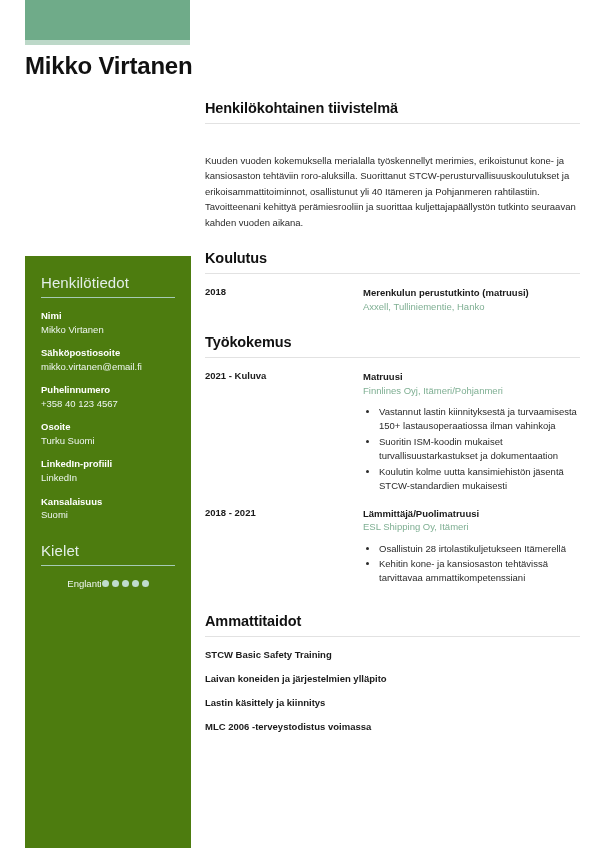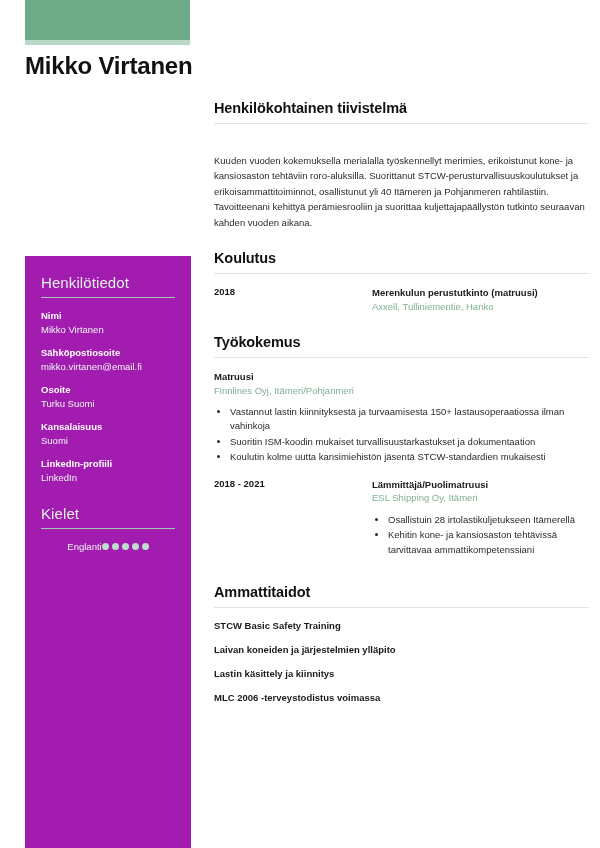--- a/index.html
+++ b/index.html
@@ -46,21 +46,21 @@
     white-space: nowrap;
   }
 
   
   #sidebar {
     position: absolute;
     left: 25px;
     top: 256px;
     width: 166px;
     bottom: 0;
-    background: #a21caf;
+    background: #4d7c0f;
     box-sizing: border-box;
     padding: 18px 16px 0 16px;
     color: #ffffff;
   }
   .sidebar-heading {
     font-size: 15px;
     font-weight: normal;
     color: #e3efe8;
     margin: 0 0 6px 0;
     letter-spacing: 0.1px;
@@ -105,21 +105,21 @@
   .dot {
     width: 7px;
     height: 7px;
     border-radius: 50%;
     background: #bfdccd;
   }
 
   
   #main {
     position: absolute;
-    left: 214px;
+    left: 205px;
     top: 100px;
     width: 375px;
   }
   .section {
     margin-bottom: 4px;
   }
   .section-title {
     font-size: 14.5px;
     font-weight: bold;
     color: #111111;
@@ -206,34 +206,38 @@
     <div class="info-block">
       <div class="info-label">Nimi</div>
       <div class="info-value">Mikko Virtanen</div>
     </div>
 
     <div class="info-block">
       <div class="info-label">Sähköpostiosoite</div>
       <div class="info-value">mikko.virtanen@email.fi</div>
     </div>
 
+    <div class="info-block">
+      <div class="info-label">Puhelinnumero</div>
+      <div class="info-value">+358 40 123 4567</div>
+    </div>
 
     <div class="info-block">
       <div class="info-label">Osoite</div>
       <div class="info-value">Turku Suomi</div>
     </div>
 
     <div class="info-block">
+      <div class="info-label">LinkedIn-profiili</div>
+      <div class="info-value">LinkedIn</div>
+    </div>
+
+    <div class="info-block">
       <div class="info-label">Kansalaisuus</div>
       <div class="info-value">Suomi</div>
-    </div>
-
-    <div class="info-block">
-      <div class="info-label">LinkedIn-profiili</div>
-      <div class="info-value">LinkedIn</div>
     </div>
   </section>
 
   <section id="languages-section">
     <h2 class="sidebar-heading">Kielet</h2>
     <div class="sidebar-rule"></div>
 
     <div class="lang-row">
       <span class="lang-name">Englanti</span>
       <span class="lang-dots">
@@ -269,20 +273,21 @@
     </div>
   </section>
 
   <div class="spacer-sm"></div>
 
   <section class="section">
     <h2 class="section-title">Työkokemus</h2>
     <div class="section-rule"></div>
 
     <div class="entry">
+      <div class="entry-date">2021 - Kuluva</div>
       <div class="entry-body">
         <div class="entry-title">Matruusi</div>
         <div class="entry-org">Finnlines Oyj, Itämeri/Pohjanmeri</div>
         <ul class="entry-bullets">
           <li>Vastannut lastin kiinnityksestä ja turvaamisesta 150+ lastausoperaatiossa ilman vahinkoja</li>
           <li>Suoritin ISM-koodin mukaiset turvallisuustarkastukset ja dokumentaation</li>
           <li>Koulutin kolme uutta kansimiehistön jäsentä STCW-standardien mukaisesti</li>
         </ul>
       </div>
     </div>

